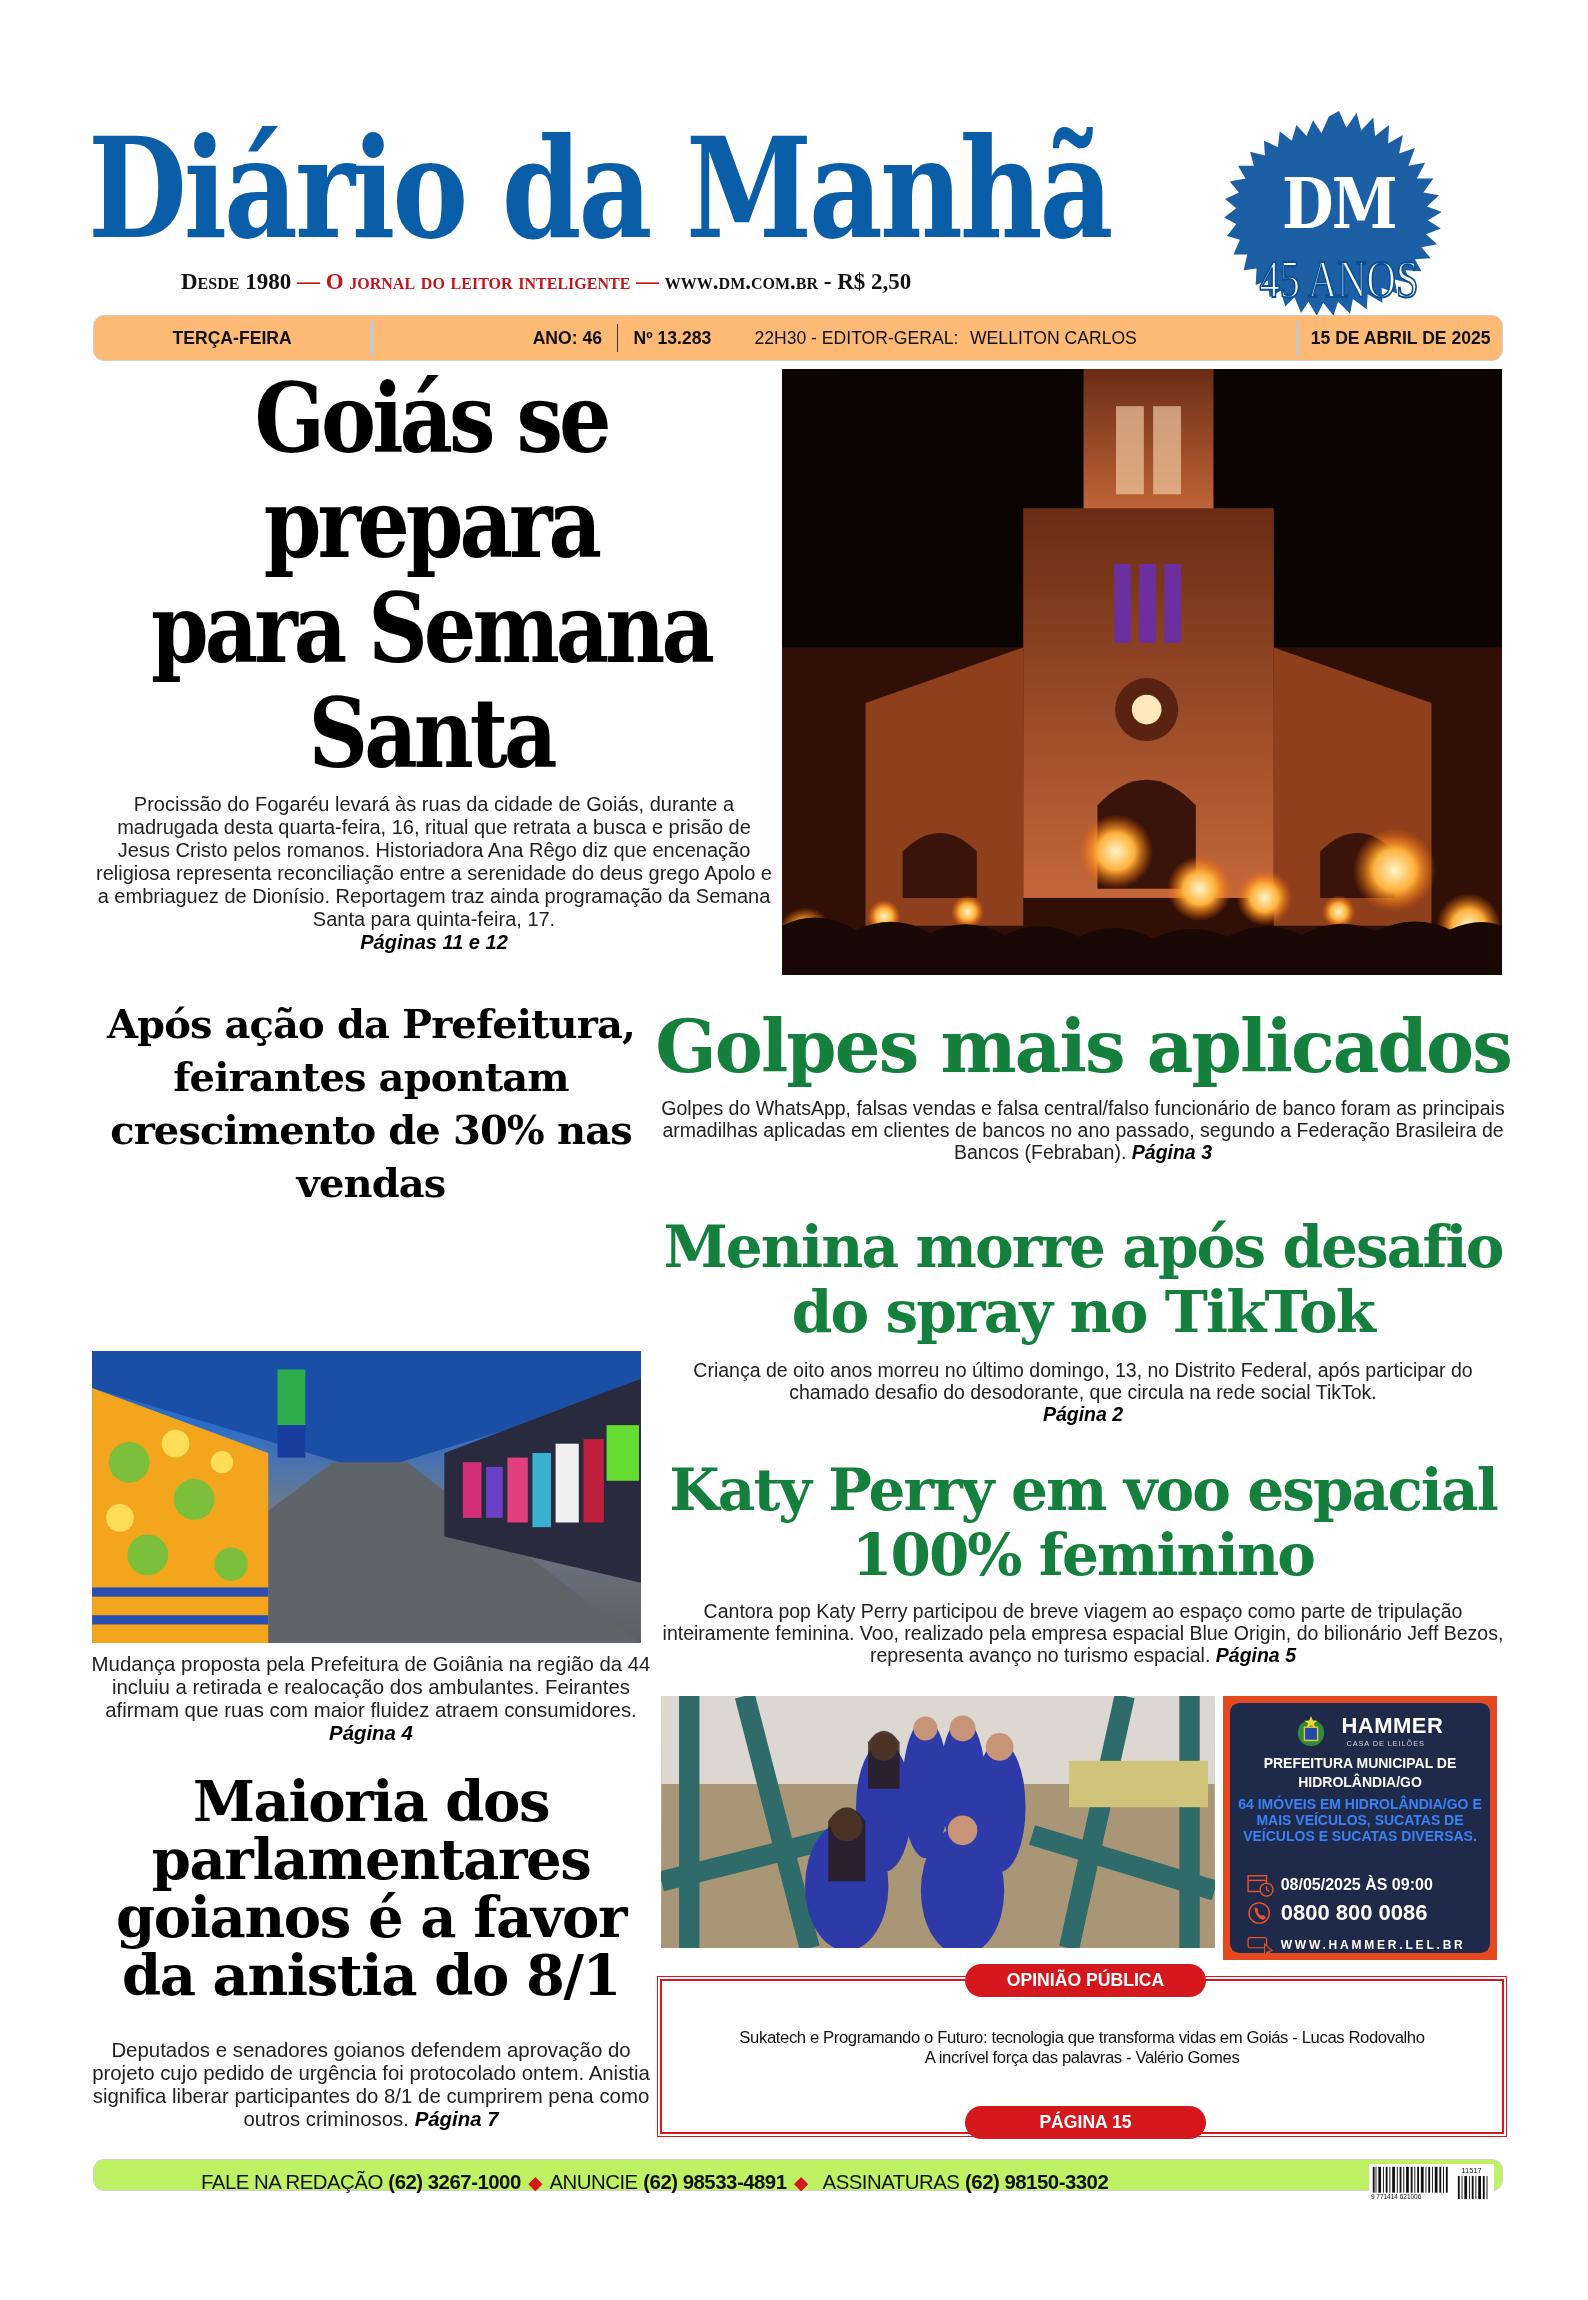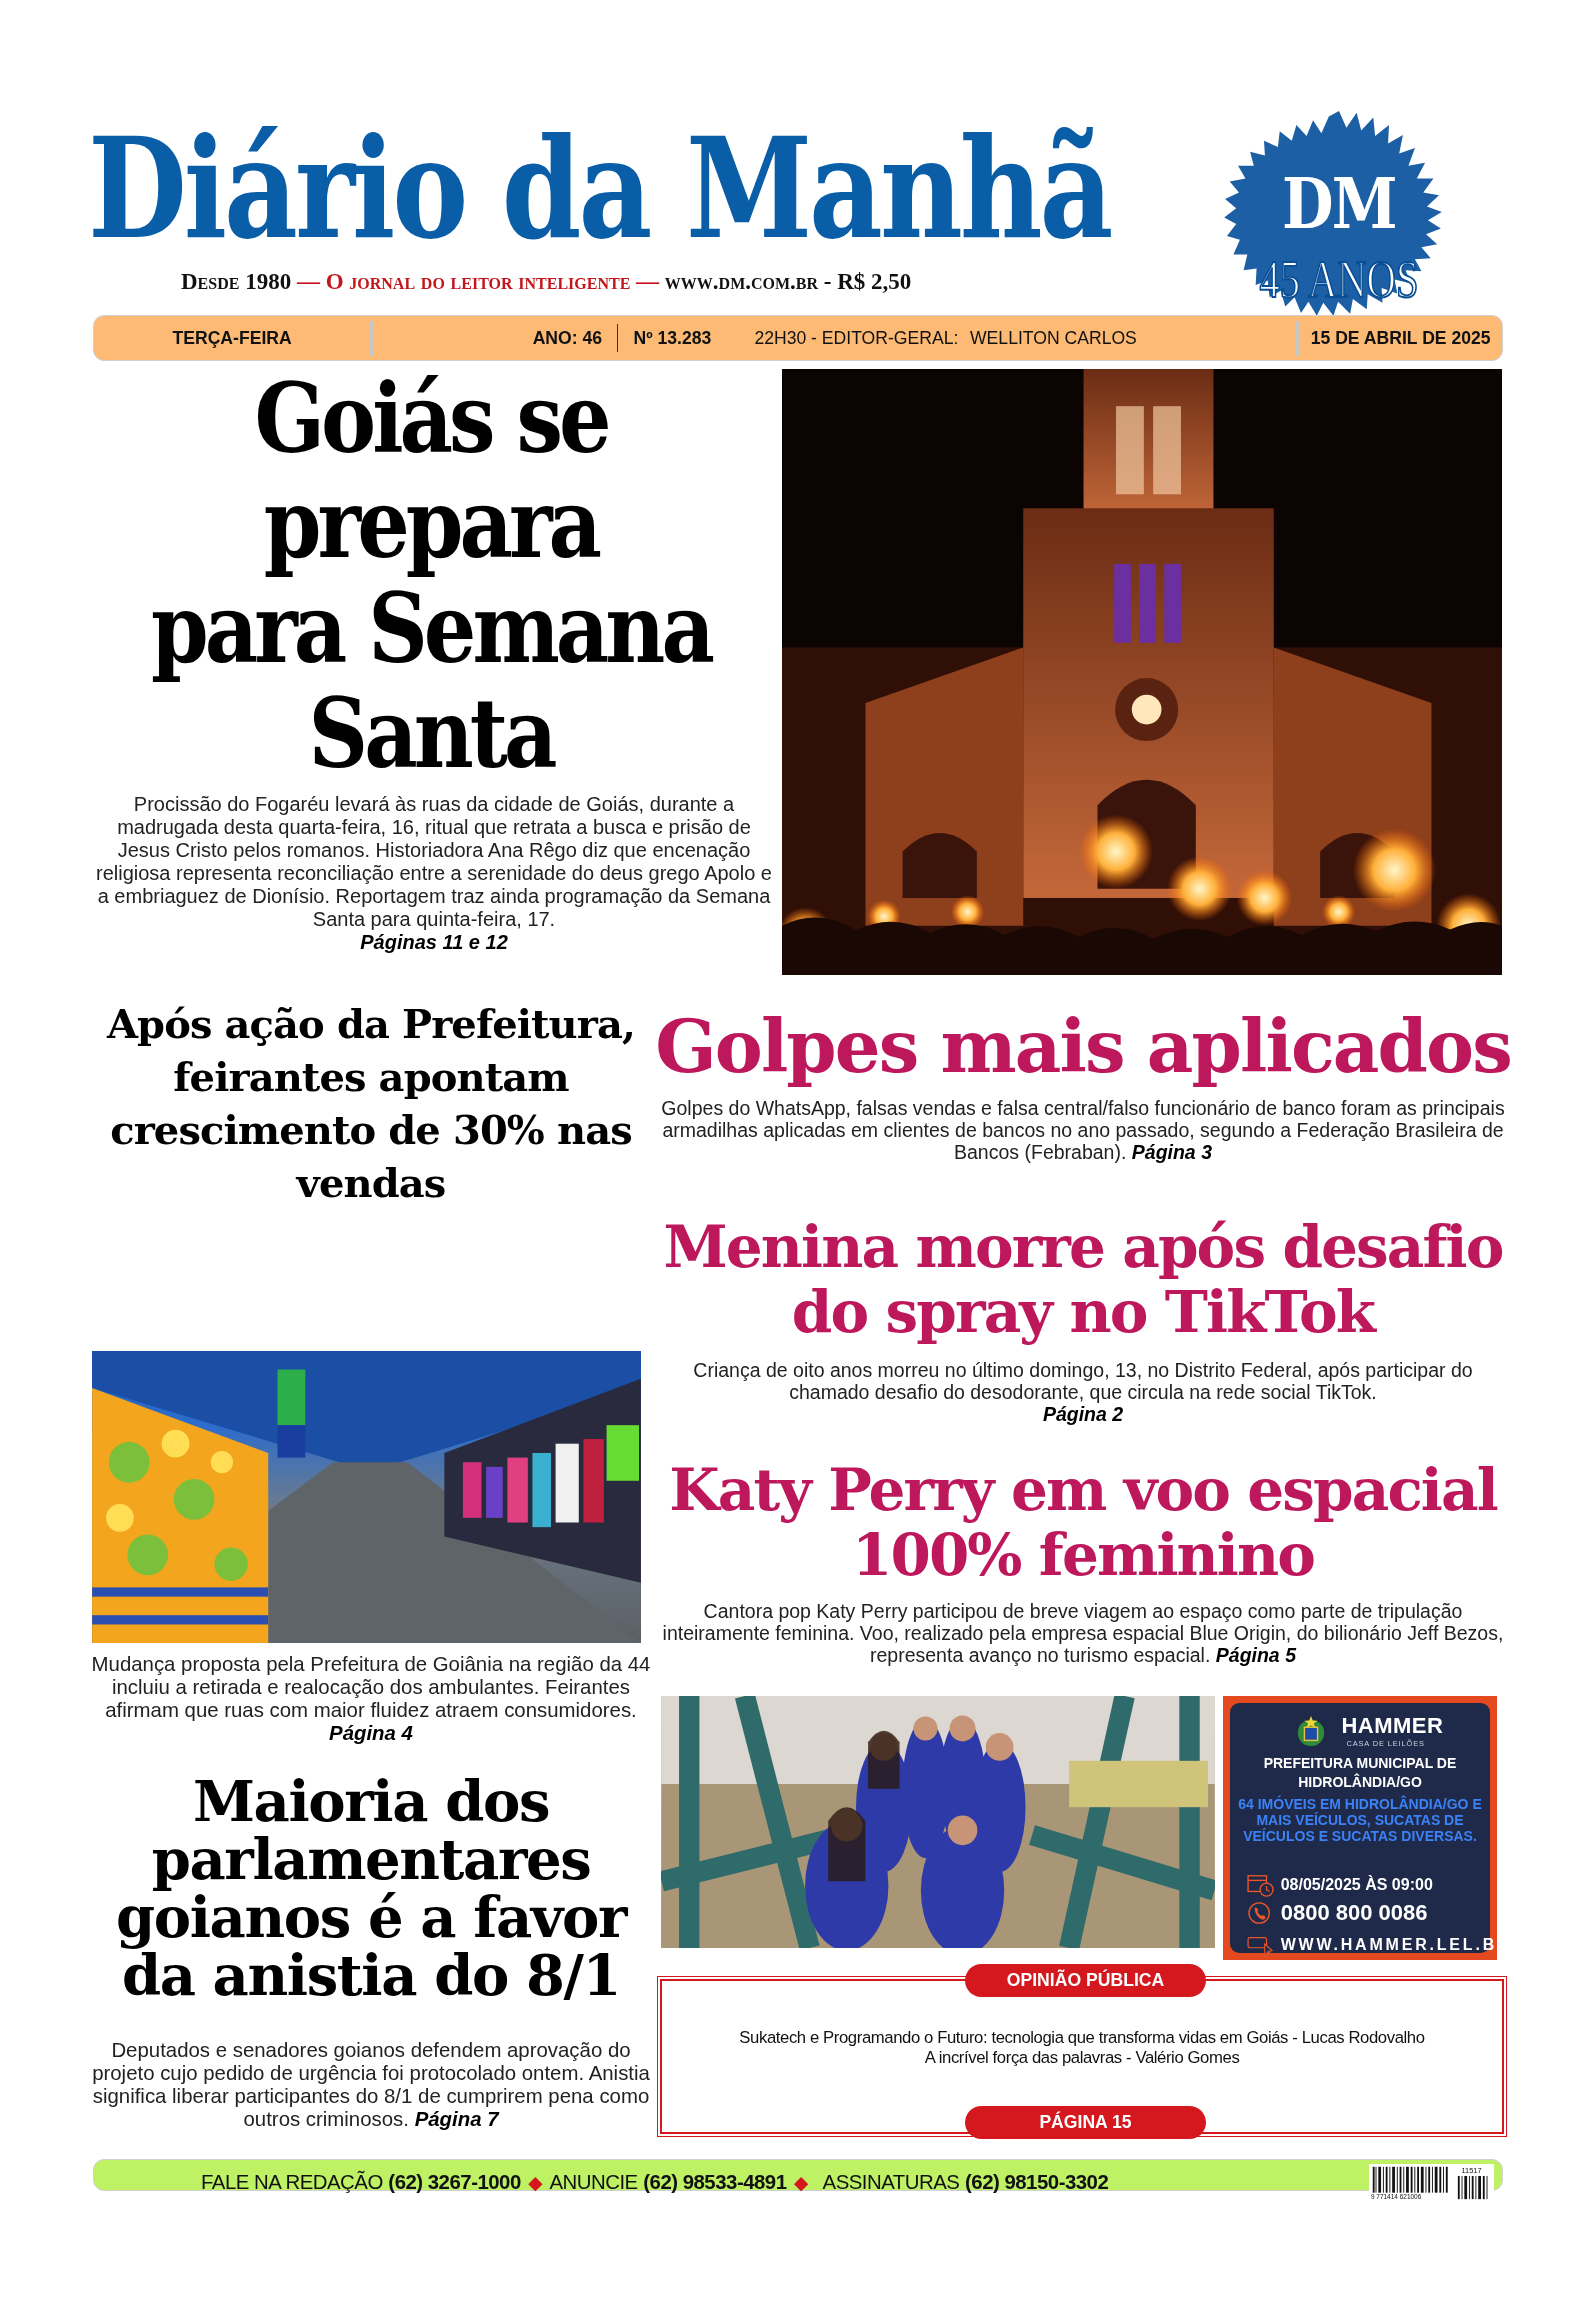--- a/index.html
+++ b/index.html
@@ -89,21 +89,21 @@
   .anistia-headline {
     position: absolute; left: 88px; top: 1772px; width: 566px;
     font-family: "DejaVu Serif", serif; font-weight: bold; font-size: 56px;
     line-height: 58px; text-align: center; color: #000; letter-spacing: -1.4px;
   }
   .anistia-body { top: 2039px; }
 
   
   .rc-headline {
     position: absolute; left: 654px; width: 858px;
-    font-family: "DejaVu Serif", serif; font-weight: bold; color: #be185d;
+    font-family: "DejaVu Serif", serif; font-weight: bold; color: #15803d;
     text-align: center; letter-spacing: -1.9px;
   }
   .golpes-headline { top: 1002px; font-size: 72px; line-height: 89px; }
   .menina-headline { top: 1215px; font-size: 58px; line-height: 65px; }
   .katy-headline { top: 1458px; font-size: 58px; line-height: 65px; }
   .rc-body {
     position: absolute; left: 654px; width: 858px;
     font-family: "Liberation Sans", sans-serif; font-size: 19.5px; line-height: 22px;
     text-align: center; color: #222;
   }
@@ -128,21 +128,21 @@
   }
   .ad-brand { position: absolute; left: 0; top: 9.3px; width: 100%; height: 37px; }
   .ad-crest { position: absolute; left: 65px; top: 1.9px; width: 32px; height: 32px; }
   .ad-hammer { position: absolute; left: 111px; top: 0; font-size: 22px; letter-spacing: 0.5px; }
   .ad-casa { position: absolute; left: 116px; top: 26px; font-size: 7.4px; font-weight: normal; color: #d0d4e0; letter-spacing: 0.9px; }
   .ad-pref { position: absolute; left: 0; top: 51px; width: 100%; font-size: 14px; line-height: 18.6px; }
   .ad-imoveis { position: absolute; left: 0; top: 93px; width: 100%; font-size: 14px; line-height: 16px; color: #3b82f6; }
   .ad-row { position: absolute; left: 16.7px; width: 241px; display: flex; align-items: center; }
   .ad-date { top: 170px; font-size: 16px; }
   .ad-phone { top: 197px; font-size: 22px; }
-  .ad-web { top: 230px; font-size: 16px; letter-spacing: 2.8px; }
+  .ad-web { top: 230px; font-size: 12px; letter-spacing: 2.8px; }
   .ad-row .ico { width: 28px; height: 24px; margin-right: 5.6px; flex-shrink: 0; }
 
   
   .op-box {
     position: absolute; left: 660px; top: 1979px; width: 844px; height: 155px;
     border: 2.8px double #d4181e; outline: 0.9px solid #d4181e; outline-offset: 2.8px;
   }
   .op-pill {
     position: absolute; left: 965px; width: 241px; height: 33px; background: #d4181e;
     border-radius: 16.7px; color: #fff; font-family: "Liberation Sans", sans-serif; font-weight: bold;

